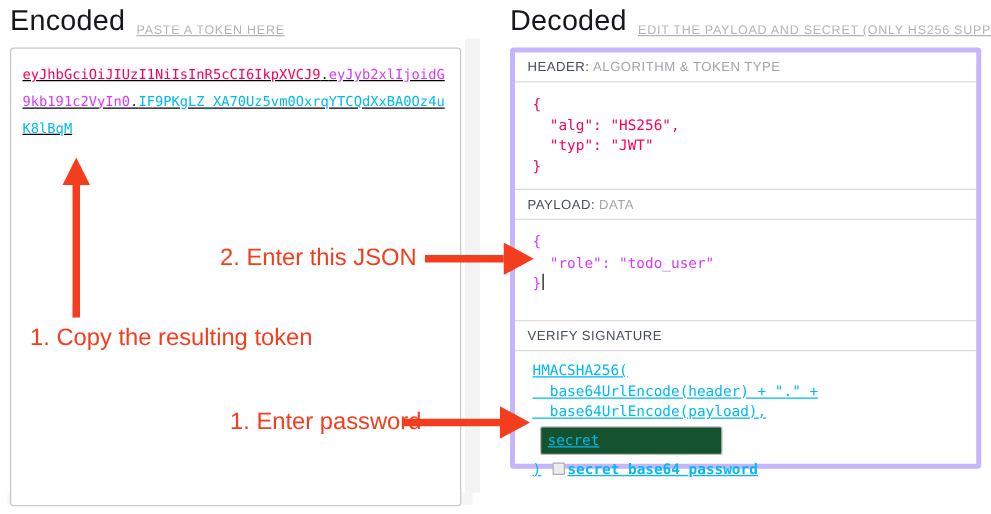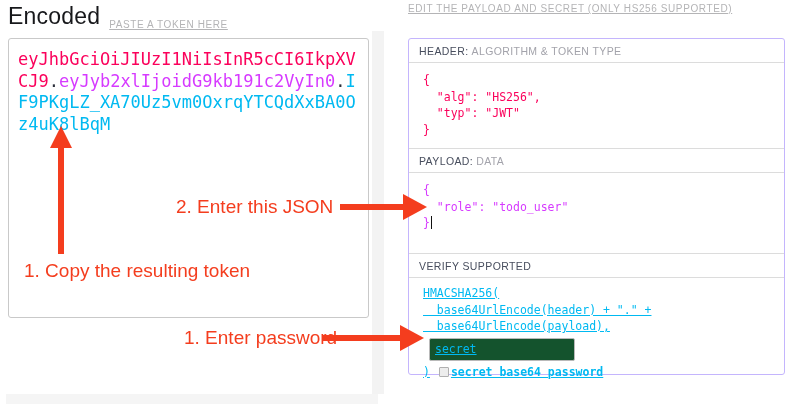--- a/index.html
+++ b/index.html
@@ -8,36 +8,36 @@
   .stage { position:relative; width:793px; height:411px; background:#fff; overflow:hidden; }
 
   
   .panel-head { position:absolute; top:3px; display:flex; align-items:flex-end; gap:9px; white-space:nowrap; }
   .panel-head.left { left:8px; }
   .panel-head.right { left:408px; }
   .panel-title { font-size:23px; color:#17181b; letter-spacing:.2px; }
   .panel-sub { font-size:10px; color:#b4b4b6; letter-spacing:.6px;text-decoration:underline; }
 
   
-  .token-box { position:absolute; left:8px; top:38px; width:361px; height:280px;
+  .token-box { position:absolute; left:8px; top:38px; width:361px; height:367px;
     background:#fff; border:1px solid #c9c9c9; border-radius:3px; padding:10px 9px;
-    font-family:"DejaVu Sans Mono", monospace; font-size:17px; line-height:21.5px;
-    word-break:break-all; }
+    font-family:"DejaVu Sans Mono", monospace; font-size:11px; line-height:21.5px;
+    word-break:break-all;text-decoration:underline; }
   .tok-h { color:#fb015b; }
   .tok-p { color:#d63aff; }
   .tok-s { color:#00b9f1; }
   .tok-dot { color:#2c2f3a; }
 
   
   .vgutter { position:absolute; left:372px; top:31px; width:12px; height:363px; background:#f3f3f3; }
   .hgutter { position:absolute; left:6px; top:394px; width:372px; height:10px; background:#f5f5f5; }
 
   
   .dpanel { position:absolute; left:408px; top:38px; width:377px; height:337px;
-    border:1px solid #c4b5fd; border-radius:3px; background:#fff;
+    border:4px solid #c4b5fd; border-radius:3px; background:#fff;
     display:flex; flex-direction:column; }
   .sec-label { height:24px; flex:0 0 24px; padding:6px 10px 0 10px; font-size:10.5px;
     letter-spacing:.4px; color:#474d5d; border-bottom:1px solid #dcdcdc; white-space:nowrap; }
   .sec-label .sub { color:#a3a3ab; margin-left:3px; }
   .sec-body { padding:9px 14px; font-family:"DejaVu Sans Mono", monospace;
     font-size:11.5px; line-height:16.5px; }
   .sec-body.hdr { flex:0 0 86px; color:#fb015b; border-bottom:1px solid #dcdcdc; }
   .sec-body.pld { flex:0 0 81px; color:#d63aff; border-bottom:1px solid #dcdcdc; }
   .sec-body.sig { flex:1 1 auto; color:#00b9f1; padding-top:7px;text-decoration:underline; }
   .cl { white-space:pre; }
@@ -69,20 +69,21 @@
 
   <div class="vgutter"></div>
   <div class="hgutter"></div>
 
   <div class="panel-head left">
     <span class="panel-title">Encoded</span>
     <span class="panel-sub">PASTE A TOKEN HERE</span>
   </div>
 
   <div class="panel-head right">
+    <span class="panel-title">Decoded</span>
     <span class="panel-sub">EDIT THE PAYLOAD AND SECRET (ONLY HS256 SUPPORTED)</span>
   </div>
 
   <div class="token-box">
     <span class="tok-h">eyJhbGciOiJIUzI1NiIsInR5cCI6IkpXVCJ9</span><span class="tok-dot">.</span><span class="tok-p">eyJyb2xlIjoidG9kb191c2VyIn0</span><span class="tok-dot">.</span><span class="tok-s">IF9PKgLZ_XA70Uz5vm0OxrqYTCQdXxBA0Oz4uK8lBqM</span>
   </div>
 
   <div class="dpanel">
 
     <div class="sec-label">
@@ -98,21 +99,21 @@
     <div class="sec-label">
       <span>PAYLOAD:</span><span class="sub">DATA</span>
     </div>
     <div class="sec-body pld">
       <div class="cl">{</div>
       <div class="cl">  "role": "todo_user"</div>
       <div class="cl"><span>}</span><span class="caret"></span></div>
     </div>
 
     <div class="sec-label">
-      <span>VERIFY SUPPORTED</span>
+      <span>VERIFY SIGNATURE</span>
     </div>
     <div class="sec-body sig">
       <div class="cl">HMACSHA256(</div>
       <div class="cl">  base64UrlEncode(header) + "." +</div>
       <div class="cl">  base64UrlEncode(payload),</div>
       <input class="secret-input" type="text" value="secret" style="">
       <div class="sig-last">
         <span>)</span>
         <span class="cbx"></span>
         <span class="cbx-label">secret base64 password</span>

